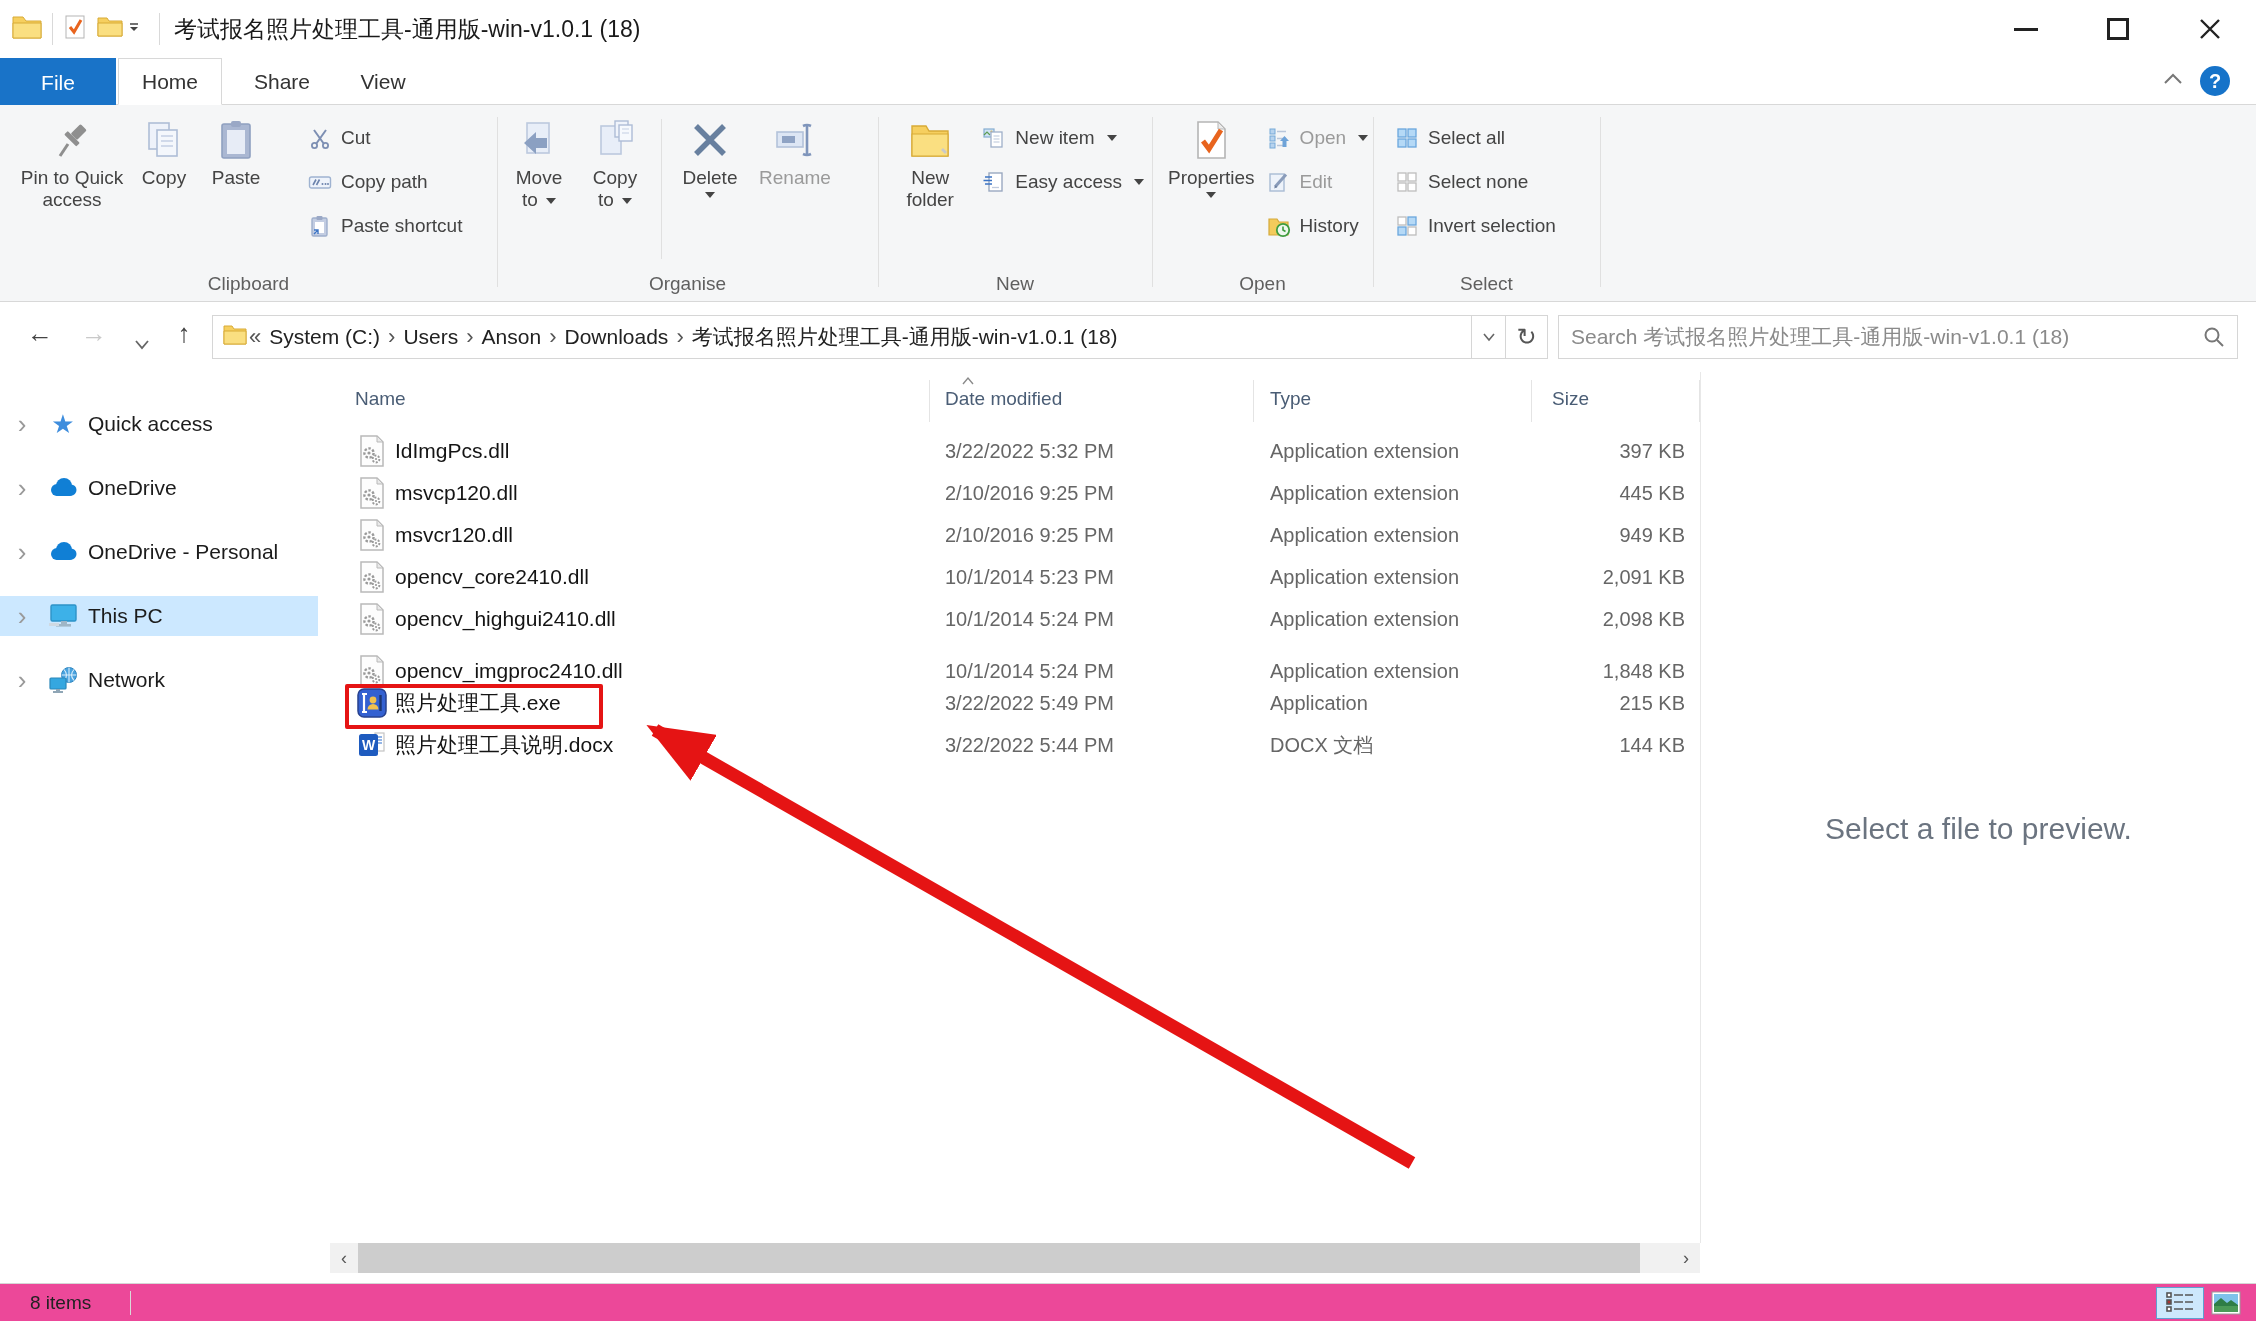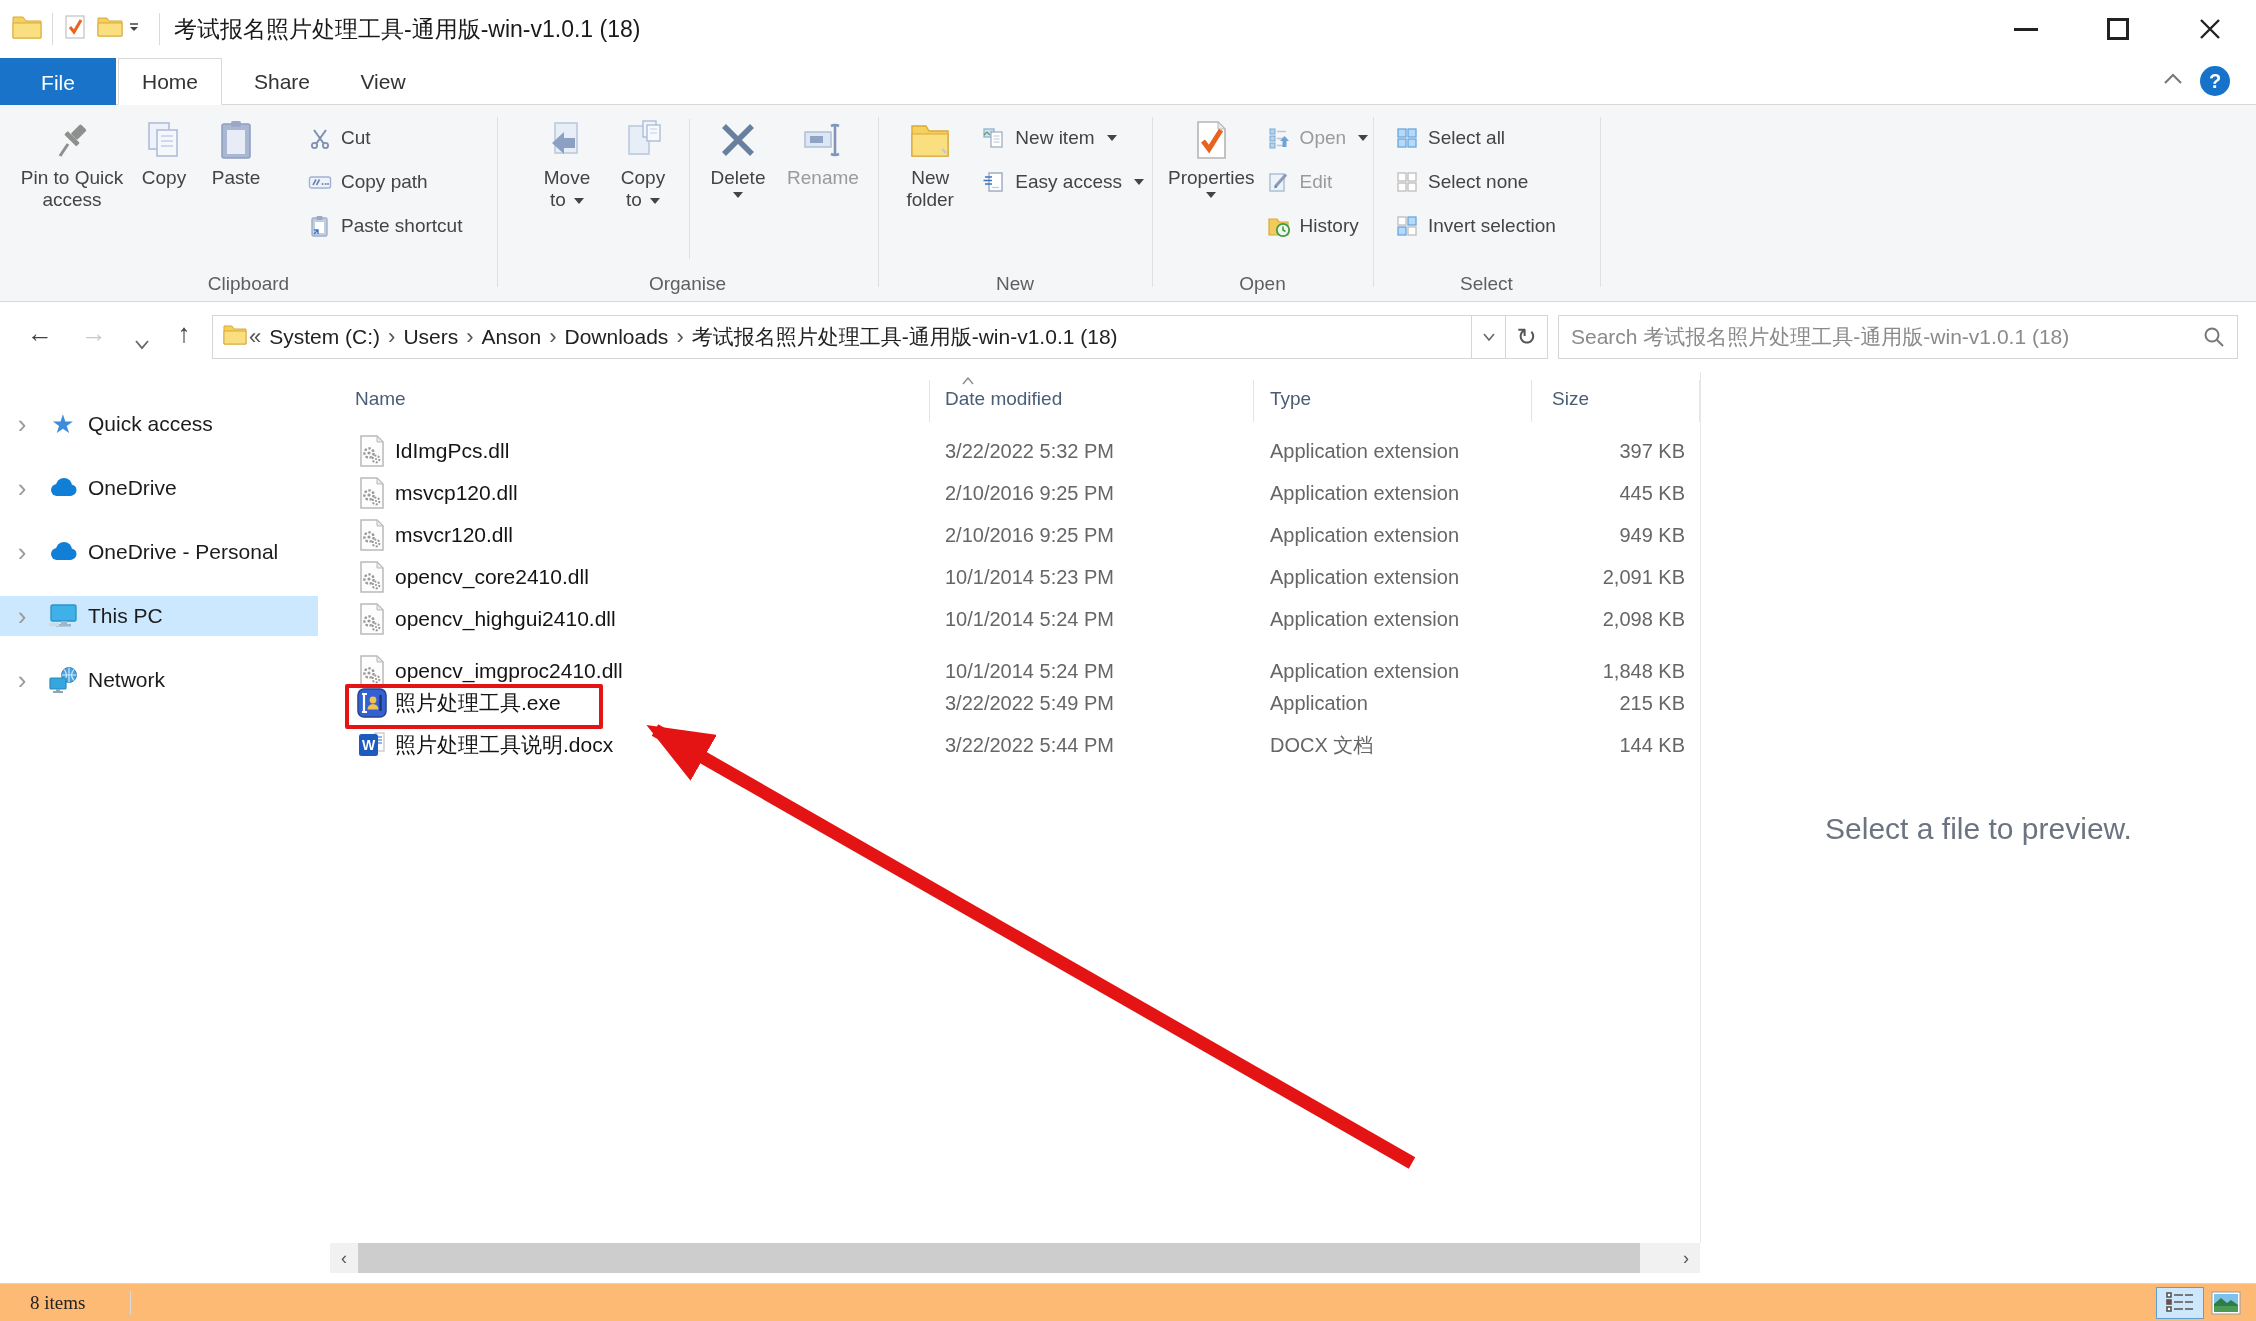--- a/index.html
+++ b/index.html
@@ -31,21 +31,21 @@
   
   .ribbon { position:absolute; left:0; top:105px; width:2256px; height:197px; background:#f5f6f7; border-bottom:1px solid #d8d8d8; }
   .rgroup { position:absolute; top:0; height:100%; }
   .g-clipboard { left:0; width:497px; }
   .g-organise { left:497px; width:381px; }
   .g-new { left:878px; width:274px; }
   .g-open { left:1152px; width:221px; }
   .g-select { left:1373px; width:227px; }
   .grow { display:flex; align-items:flex-start; padding-top:10px; }
   .g-clipboard .grow { padding-left:16px; }
-  .g-organise .grow { padding-left:32px; }
+  .g-organise .grow { padding-left:4px; }
   .g-new .grow { padding-left:14px; }
   .g-open .grow { padding-left:16px; }
   .g-select .grow { padding-left:14px; }
   .grouplabel { position:absolute; bottom:6px; left:0; width:100%; text-align:center; font-size:19px; color:#5f5f5f; }
   .gsep { position:absolute; top:12px; height:170px; width:1px; background:#e0e0e0; }
   .big-btn { display:flex; flex-direction:column; align-items:center; padding-top:2px; }
   .big-btn .bicon { width:46px; height:46px; display:flex; align-items:center; justify-content:center; }
   .big-btn .lblwrap { margin-top:4px; text-align:center; font-size:19px; line-height:22px; color:#444; }
   .narrow { max-width:56px; }
   .pinw { width:112px; } .w72 { width:72px; } .w76 { width:76px; } .w80 { width:80px; } .w90 { width:90px; } .w92 { width:92px; }
@@ -93,21 +93,21 @@
   .pane-divider { position:absolute; left:1700px; top:372px; width:1px; height:871px; background:#e8e8e8; }
   .preview { position:absolute; left:1701px; top:372px; width:555px; height:871px; display:flex; align-items:flex-start; justify-content:center; }
   .preview .pmsg { margin-top:440px; font-size:30px; color:#6b7480; }
 
   
   .hscroll { position:absolute; left:330px; top:1243px; width:1370px; height:30px; background:#f1f1f1; }
   .hs-arrow { position:absolute; top:0; width:28px; height:30px; display:flex; align-items:center; justify-content:center; font-size:18px; color:#555; }
   .hs-thumb { position:absolute; left:28px; top:0; width:1282px; height:30px; background:#cdcdcd; }
 
   
-  .statusbar { position:absolute; left:0; top:1283px; width:2256px; height:38px; background:#fdba74; border-top:1px solid #d6d6d6;font-family:Liberation Serif, serif; }
+  .statusbar { position:absolute; left:0; top:1283px; width:2256px; height:38px; background:#ec4899; border-top:1px solid #d6d6d6; }
   .scount { position:absolute; left:30px; top:8px; font-size:19px; color:#222; }
   .ssep { position:absolute; left:130px; top:7px; width:1px; height:24px; background:#d9d9d9; }
   .viewbtn { position:absolute; top:3px; display:flex; align-items:center; justify-content:center; }
   .vb-details { left:2156px; width:48px; height:32px; background:#cde8fc; border:1px solid #5f9fd0; }
   .vb-thumb { left:2208px; width:36px; height:32px; }
 
   
   .red-box { position:absolute; left:345px; top:684px; width:258px; height:45px; border:4px solid #e51414; border-radius:2px; z-index:6; }
   .arrow-overlay { position:absolute; left:0; top:0; z-index:7; pointer-events:none; }
 </style>

